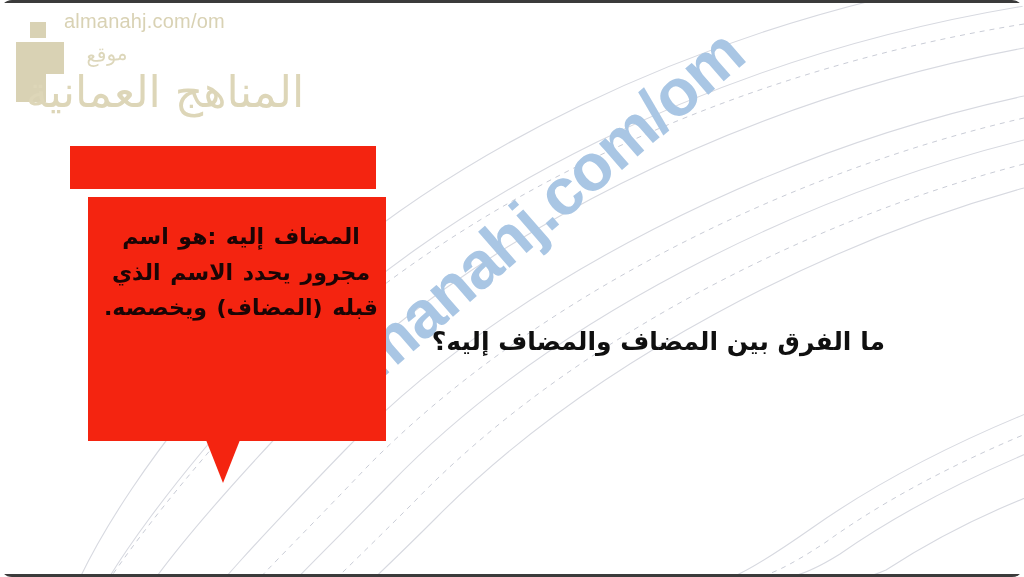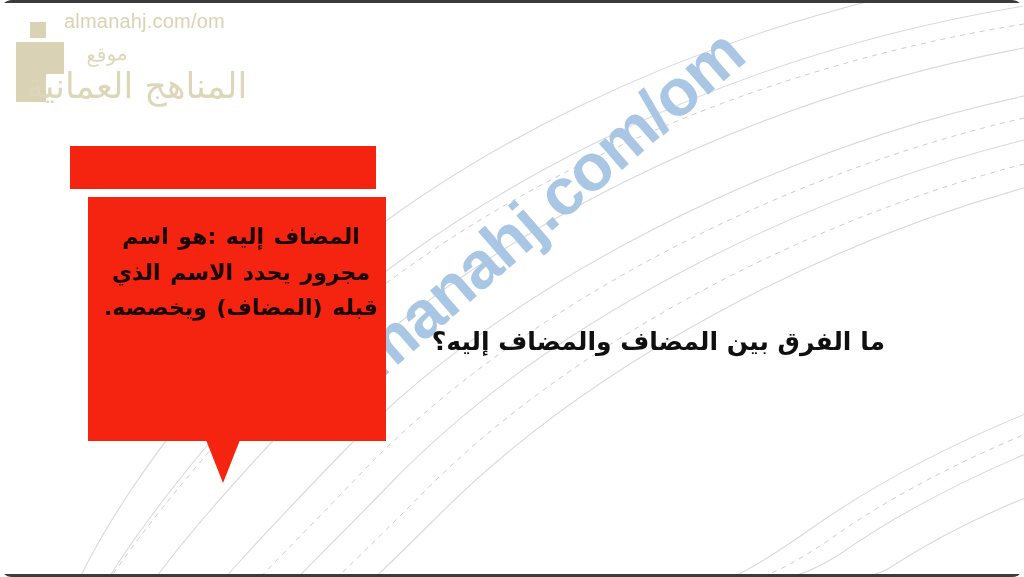--- a/index.html
+++ b/index.html
@@ -71,21 +71,21 @@
     color: #ddd7bb;
     white-space: nowrap;
     direction: rtl;
     transform: rotate(-4deg);
     font-family: "DejaVu Sans", sans-serif;
   }
   #brand-ar-big {
     position: absolute;
     left: 10px;
     top: 62px;
-    font-size: 35px;
+    font-size: 44px;
     color: #ddd6b8;
     white-space: nowrap;
     direction: rtl;
     font-family: "DejaVu Sans", sans-serif;
   }
 
   
   #diag-watermark {
     position: absolute;
     left: 260px;

